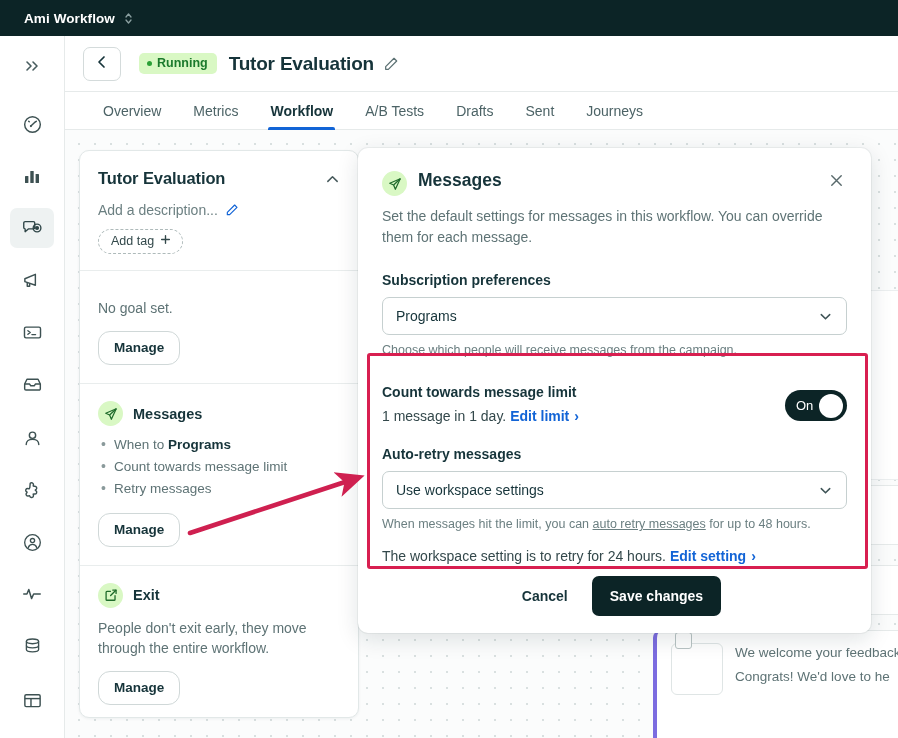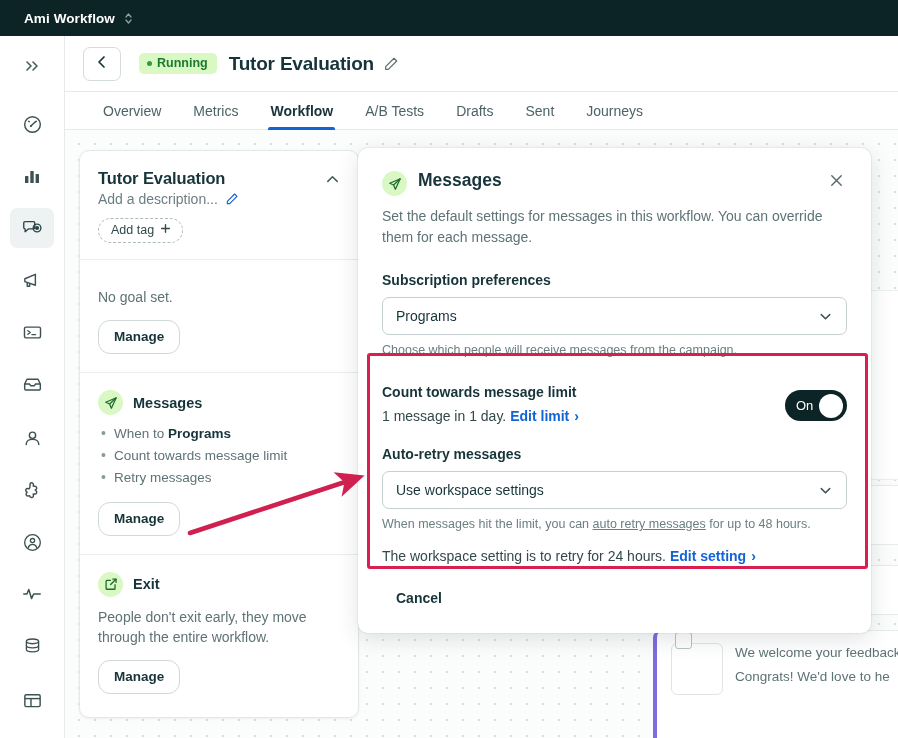--- a/index.html
+++ b/index.html
@@ -125,21 +125,21 @@
   .detail-card {
     position: absolute; left: 79px; top: 150px; width: 280px; height: 568px;
     background: #ffffff; border: 1px solid #e2e8e8; border-radius: 10px;
     box-shadow: 0 1px 3px rgba(16,40,44,.06);
     overflow: hidden;
   }
   .dc-head { padding: 18px 18px 16px 18px; }
   .dc-title-row { display: flex; align-items: flex-start; justify-content: space-between; }
   .dc-title { font-size: 16.5px; font-weight: bold; color: #16343a; letter-spacing: -.1px; }
   .dc-collapse { color: #46595b; padding-top: 3px; }
-  .dc-desc-row { display: flex; align-items: center; gap: 7px; }
+  .dc-desc-row { display: flex; align-items: center; gap: 7px; margin-top: 11px; }
   .dc-desc { font-size: 14px; color: #6b7f81; }
   .dc-pencil { color: #1264d6; display: flex; }
   .dc-tag {
     margin-top: 11px; display: inline-flex; align-items: center; gap: 6px;
     border: 1px dashed #aebaba; border-radius: 999px;
     padding: 4px 11px 5px 12px; font-size: 12.5px; color: #32484a;
   }
   .dc-sec { border-top: 1px solid #e9eded; padding: 17px 18px 18px 18px; }
   .dc-sec-head { display: flex; align-items: center; gap: 10px; }
   .dc-ico {
@@ -208,21 +208,21 @@
   .toggle {
     width: 62px; height: 31px; border-radius: 999px; background: #0c2426;
     display: flex; align-items: center; justify-content: space-between;
     padding: 0 4px 0 11px; margin-top: 6px; flex: none;
   }
   .toggle-label { color: #ffffff; font-size: 13px; font-weight: normal; }
   .toggle-knob { width: 24px; height: 24px; border-radius: 50%; background: #fff; }
 
   .footer {
     position: absolute; left: 24px; right: 24px; bottom: 17px;
-    display: flex; align-items: center; justify-content: space-between; gap: 10px;
+    display: flex; align-items: center; justify-content: center; gap: 10px;
   }
   .btn-cancel {
     font-size: 14px; font-weight: bold; color: #16343a;
     padding: 10px 14px; background: transparent; border: none;
   }
   .btn-primary {
     font-size: 14px; font-weight: bold; color: #ffffff; background: #0c2426;
     border: none; border-radius: 7px; padding: 12px 18px;
   }
 
@@ -508,20 +508,21 @@
       <span>When messages hit the limit, you can </span><u>auto retry messages</u><span> for up to 48 hours.</span>
     </div>
 
     <div class="rl-sub" style="margin-top:17px;">
       <span>The workspace setting is to retry for 24 hours.</span>
       <a class="link-blue" href="#">Edit setting</a><span class="chev-inline">›</span>
     </div>
 
     <div class="footer">
       <button class="btn-cancel">Cancel</button>
+      <button class="btn-primary">Save changes</button>
     </div>
   </div>
 
   <svg class="anno-arrow">
     <defs>
       <marker id="arw" markerWidth="7" markerHeight="7" refX="2.4" refY="3.2" orient="auto" markerUnits="strokeWidth">
         <path d="M0,0.4 L6.2,3.2 L0,6 L1.6,3.2 Z" fill="#cf2050"></path>
       </marker>
     </defs>
     <line x1="190" y1="533" x2="348" y2="481" stroke="#cf2050" stroke-width="4.6" stroke-linecap="round" marker-end="url(#arw)"></line>

